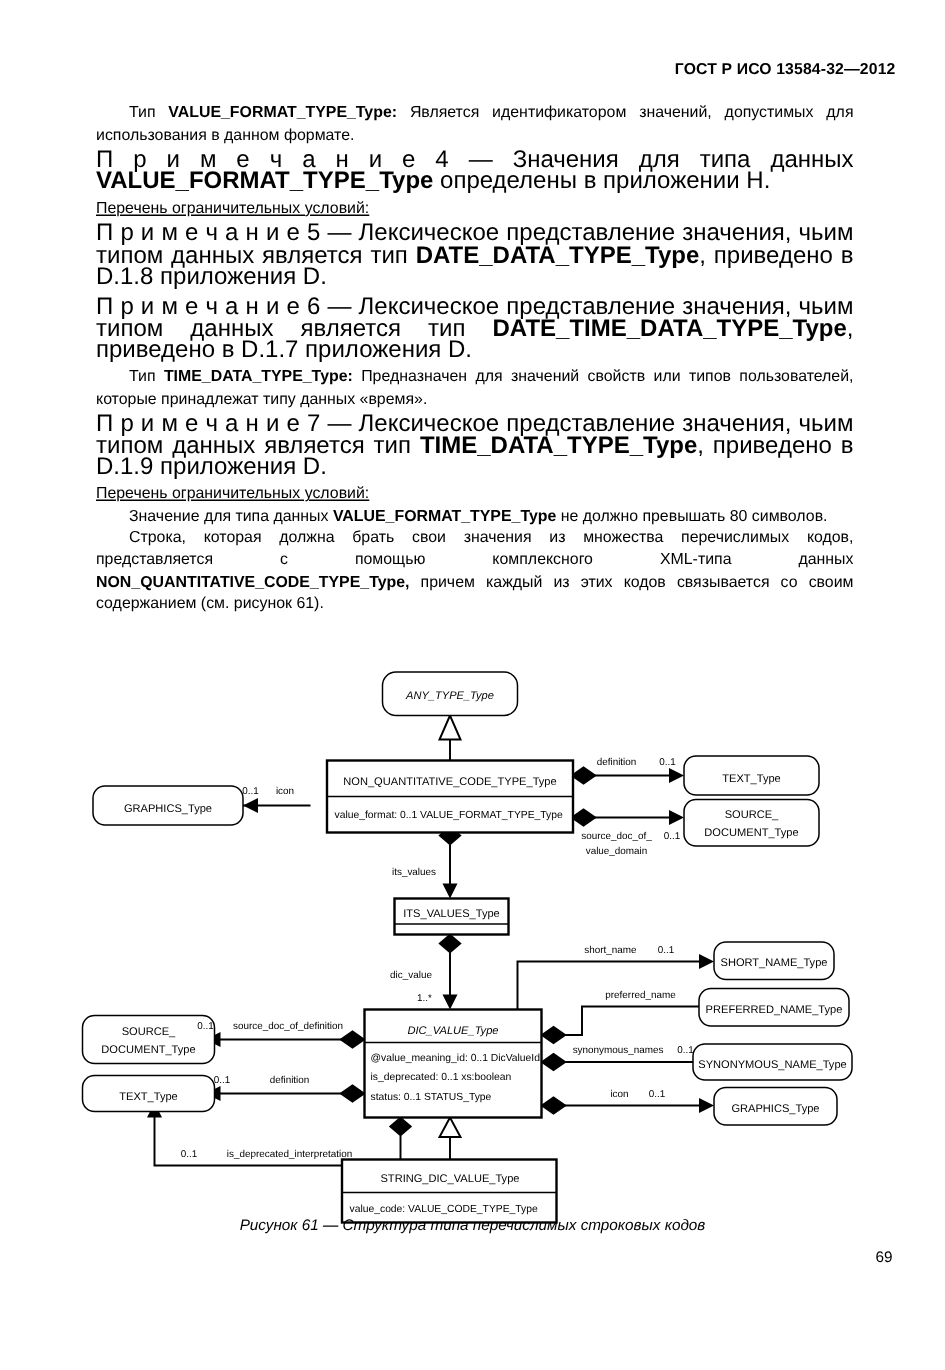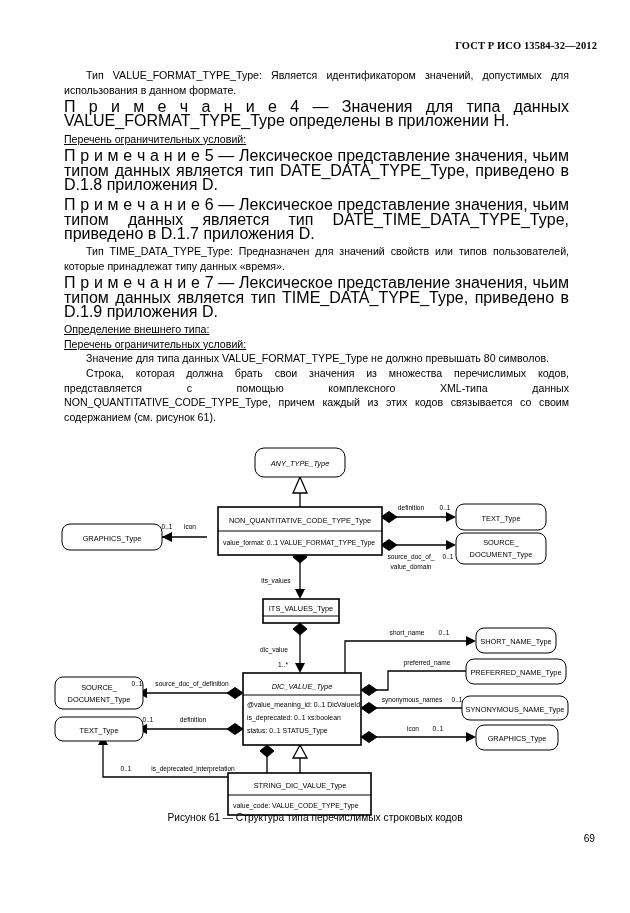--- a/index.html
+++ b/index.html
@@ -9,48 +9,48 @@
     background:#ffffff;
     font-family:"Liberation Sans", sans-serif;
     color:#000;
     position:relative;
     overflow:hidden;
   }
 
   
   .page-header{
     position:absolute; top:40px; right:33px;
-    font-size:10.5px; font-weight:bold; letter-spacing:.1px;font-family:Liberation Serif, serif;
+    font-size:10.5px; font-weight:bold; letter-spacing:.1px;
   }
 
   
   .content{
     position:absolute; left:64px; top:68px; width:505px;
   }
   .para{
     font-size:10.6px; line-height:14.6px;
     text-align:justify; margin:0 0 0 0;
   }
   .para.hang{ text-indent:22px; }
-  .b{ font-weight:normal; }
+  .b{ font-weight:bold; }
   .u{ text-decoration:underline; }
   .note{
     font-size:16px; line-height:14.3px; text-align:justify;
   }
   .gap2{ height:3px; }
 
   
   .figure{
     position:absolute; left:0; top:445px; width:630px; height:375px;
   }
   .figure svg{ display:block; }
 
   .cap{
     position:absolute; left:0; top:812px; width:630px;
-    text-align:center; font-size:10.2px;
+    text-align:center; font-size:10.2px;font-style:italic;
   }
   .pageno{
     position:absolute; right:35px; top:833px;
     font-size:10.2px;
   }
 
   
   text{ font-family:"Liberation Sans", sans-serif; fill:#000; }
   .nlabel{ font-size:7.4px; text-anchor:middle; }
   .nlabel.it{ font-style:italic; }
@@ -105,23 +105,20 @@
   <div class="para hang">
     <span>Тип </span><span class="b">TIME_DATA_TYPE_Type:</span><span> Предназначен для значений свойств или типов пользователей, которые принадлежат типу данных «время».</span>
   </div>
 
   <div class="gap2"></div>
   <div class="note hang">
     <span>П р и м е ч а н и е 7 </span><span>— Лексическое  представление  значения,  чьим  типом  данных является тип </span><span class="b">TIME_DATA_TYPE_Type</span><span>, приведено в D.1.9 приложения D.</span>
   </div>
   <div class="gap2"></div>
 
-  <div class="para">
-    <span class="u">Определение внешнего типа:</span>
-  </div>
 
 
   <div class="para">
     <span class="u">Перечень ограничительных условий:</span>
   </div>
 
   <div class="para hang">
     <span>Значение для типа данных </span><span class="b">VALUE_FORMAT_TYPE_Type</span><span> не должно превышать 80 символов.</span>
   </div>
 

